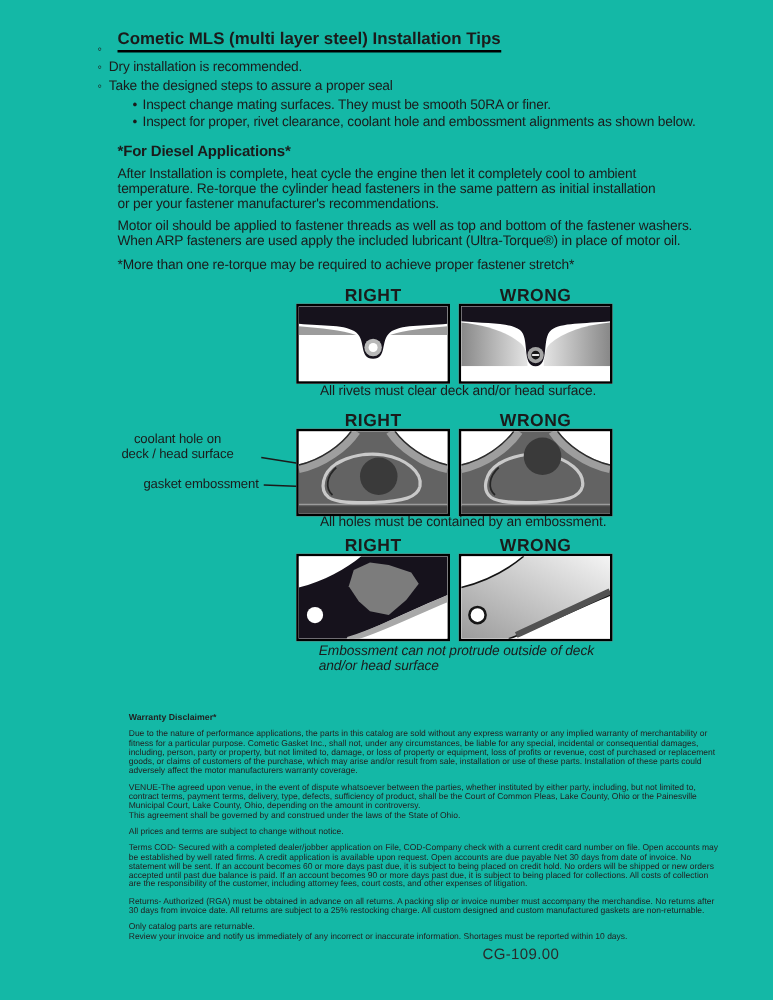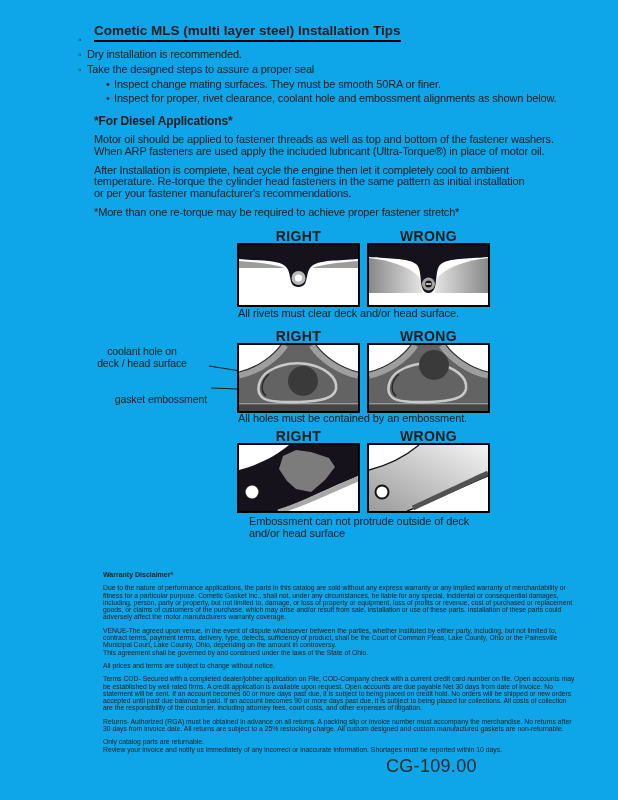--- a/index.html
+++ b/index.html
@@ -1,45 +1,45 @@
 <!DOCTYPE html>
 <html><head>
 <meta charset="utf-8">
 <style>
   html,body{margin:0;padding:0;background:#ffffff;}
-  .page{position:relative;width:618px;height:800px;background:#0ea5e9;overflow:hidden;
+  .page{position:relative;width:618px;height:800px;background:#14b8a6;overflow:hidden;
         font-family:"Liberation Sans",sans-serif;color:#1b1b1b;}
   .abs{position:absolute;}
   
   .title{left:94px;top:23px;font-size:13.5px;font-weight:bold;letter-spacing:0;
          border-bottom:2px solid #000;padding-bottom:2px;white-space:nowrap;}
   
   .bullets{left:78px;top:33px;font-size:11px;letter-spacing:-0.15px;line-height:14px;white-space:nowrap;}
   .brow{display:flex;align-items:baseline;}
   .bm{width:9px;font-size:10px;}
   .brow.sub{padding-left:28px;}
   .bm2{width:8px;font-size:11px;}
   
   .diesel{left:94px;top:114px;width:524px;font-size:11px;letter-spacing:-0.15px;}
   .dh{font-size:12px;font-weight:bold;line-height:14px;margin:0 0 6px 0;}
   .dp{margin:0 0 7px 0;line-height:11.8px;white-space:pre-line;}
   
   .rw{font-size:14px;font-weight:600;letter-spacing:0.4px;text-align:center;width:123px;}
-  .cap{font-size:11px;letter-spacing:-0.1px;line-height:11.5px;white-space:pre-line;}
+  .cap{font-size:11px;letter-spacing:-0.1px;line-height:11.5px;white-space:pre-line;margin-left:18px;}
   .dbox{border:2px solid #000;background:#fff;line-height:0;}
   svg{display:block;}
   
   .callout{font-size:10.5px;letter-spacing:-0.1px;line-height:11.5px;text-align:right;
            width:130px;white-space:pre-line;}
   
   .disc{left:103px;top:571px;width:500px;font-size:6.8px;line-height:7.3px;letter-spacing:0;color:#222;}
   .disc-h{font-size:7px;font-weight:bold;margin:0 0 6px 0;}
   .disc p{margin:0 0 6px 0;white-space:pre-line;}
   
-  .footer{left:386px;top:756px;font-size:18px;letter-spacing:0.3px;color:#2a2a2a;}
+  .footer{left:386px;top:756px;font-size:12px;letter-spacing:0.3px;color:#2a2a2a;}
 </style>
 </head>
 <body>
 
 <div class="page">
 
   <div class="abs title">Cometic MLS (multi layer steel) Installation Tips</div>
 
   <div class="abs bullets">
     <div class="brow">
@@ -58,25 +58,25 @@
       <span>Inspect change mating surfaces.  They must be smooth 50RA or finer.</span>
     </div>
     <div class="brow sub">
       <span class="bm2">•</span>
       <span>Inspect for proper, rivet clearance, coolant hole and embossment alignments as shown below.</span>
     </div>
   </div>
 
   <div class="abs diesel">
     <div class="dh">*For Diesel Applications*</div>
-    <p class="dp">Motor oil should be applied to fastener threads as well as top and bottom of the fastener washers.
-When ARP fasteners are used apply the included lubricant (Ultra-Torque®) in place of motor oil.</p>
     <p class="dp">After Installation is complete, heat cycle the engine then let it completely cool to ambient
 temperature. Re-torque the cylinder head fasteners in the same pattern as initial installation
 or per your fastener manufacturer's recommendations.</p>
+    <p class="dp">Motor oil should be applied to fastener threads as well as top and bottom of the fastener washers.
+When ARP fasteners are used apply the included lubricant (Ultra-Torque®) in place of motor oil.</p>
     <p class="dp">*More than one re-torque may be required to achieve proper fastener stretch*</p>
   </div>
 
   <div class="abs rw" style="left:237px;top:228px;">RIGHT</div>
   <div class="abs rw" style="left:367px;top:228px;">WRONG</div>
 
   <div class="abs dbox" style="left:237px;top:243px;">
     <svg width="119" height="60" viewBox="0 0 119 60">
       <rect width="119" height="60" fill="#ffffff"></rect>
       <path d="M0,16 C18,17.5 34,19 46,23 L0,23 Z" fill="#9c9c9c"></path>
@@ -110,21 +110,21 @@
     </svg>
   </div>
 
   <div class="abs cap" style="left:238px;top:308px;">All rivets must clear deck and/or head surface.</div>
 
   <div class="abs rw" style="left:237px;top:328px;">RIGHT</div>
   <div class="abs rw" style="left:367px;top:328px;">WRONG</div>
 
   <div class="abs callout" style="left:77px;top:346px;text-align:center;">coolant hole on
 deck / head surface</div>
-  <div class="abs callout" style="left:77px;top:394px;">gasket embossment</div>
+  <div class="abs callout" style="left:77px;top:382px;">gasket embossment</div>
 
   <svg class="abs" style="left:0;top:330px;pointer-events:none;" width="618" height="100" viewBox="0 0 618 100">
     <line x1="209" y1="36" x2="291" y2="49" stroke="#1b1b1b" stroke-width="1.1"></line>
     <line x1="211" y1="58" x2="262" y2="60" stroke="#1b1b1b" stroke-width="1.1"></line>
   </svg>
 
   <div class="abs dbox" style="left:237px;top:343px;">
     <svg width="119" height="66" viewBox="0 0 119 66">
       <rect width="119" height="66" fill="#636363"></rect>
       <path d="M0,0 H46 C38,12 20,26 0,30 Z" fill="#ffffff"></path>
@@ -184,21 +184,21 @@
       </defs>
       <rect width="119" height="66" fill="#ffffff"></rect>
       <path d="M0,25 C20,20 38,10 50,0 H119 V31 C92,42 60,58 38,66 H0 Z" fill="url(#g3)"></path>
       <path d="M0,25 C20,20 38,10 50,0" stroke="#141414" stroke-width="1.3" fill="none"></path>
       <path d="M119,31 C92,42 60,58 38,66" stroke="#141414" stroke-width="1.3" fill="none"></path>
       <path d="M119,28 C95,39 66,53 44,63" stroke="#525252" stroke-width="5" fill="none"></path>
       <circle cx="13" cy="47" r="6.5" fill="#ffffff" stroke="#161616" stroke-width="2"></circle>
     </svg>
   </div>
 
-  <div class="abs cap" style="left:249px;top:516px;">Embossment can not protrude outside of deck
+  <div class="abs cap" style="left:237px;top:516px;font-style:italic;">Embossment can not protrude outside of deck
 and/or head surface</div>
 
   <div class="abs disc">
     <p class="disc-h">Warranty Disclaimer*</p>
     <p>Due to the nature of performance applications, the parts in this catalog are sold without any express warranty or any implied warranty of merchantability or
 fitness for a particular purpose.  Cometic Gasket Inc., shall not, under any circumstances, be liable for any special, incidental or consequential damages,
 including, person, party or property, but not limited to, damage, or loss of property or equipment, loss of profits or revenue, cost of purchased or replacement
 goods, or claims of customers of the purchase, which may arise and/or result from sale, installation or use of these parts.  Installation of these parts could
 adversely affect the motor manufacturers warranty coverage.</p>
     <p>VENUE-The agreed upon venue, in the event of dispute whatsoever between the parties, whether instituted by either party, including, but not limited to,

